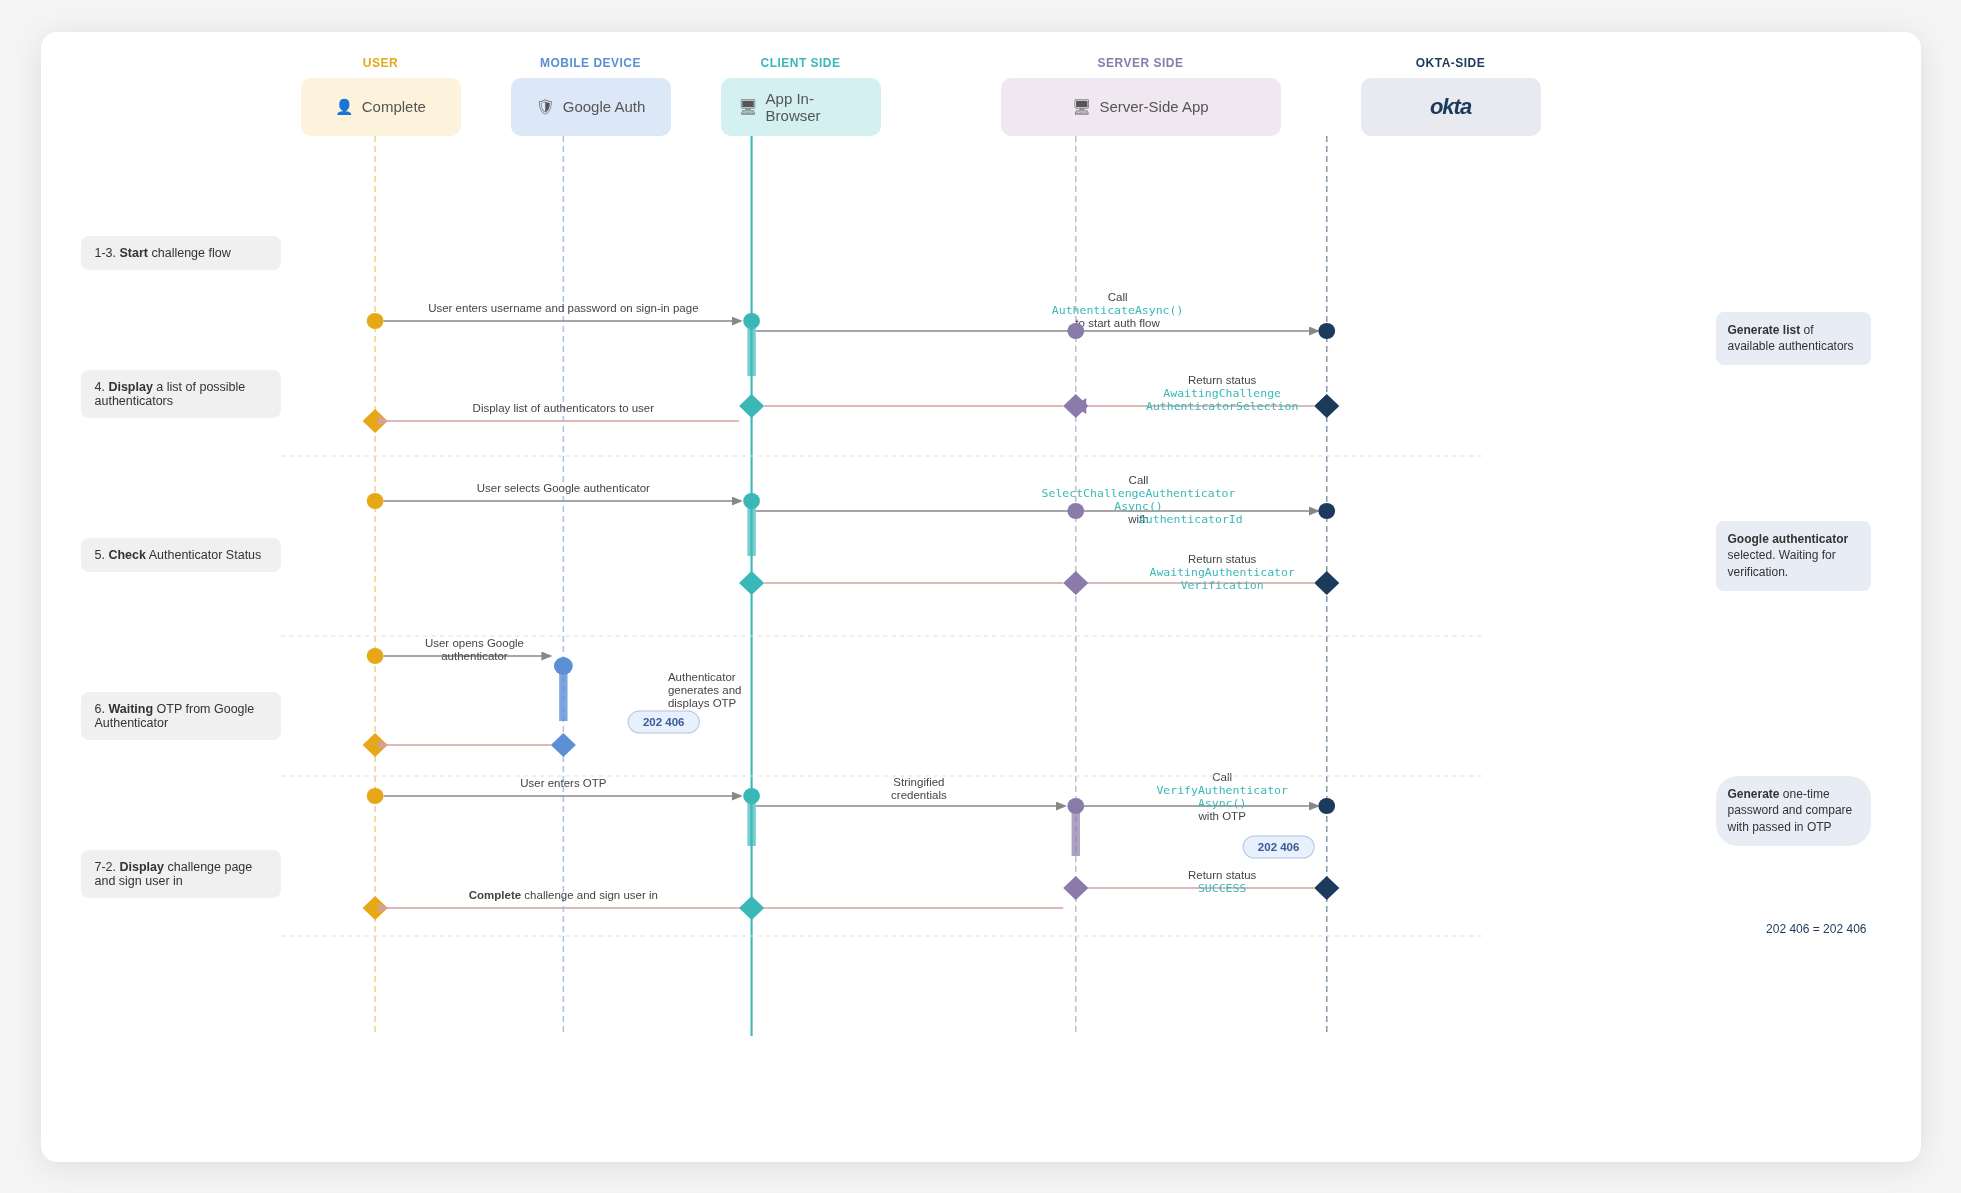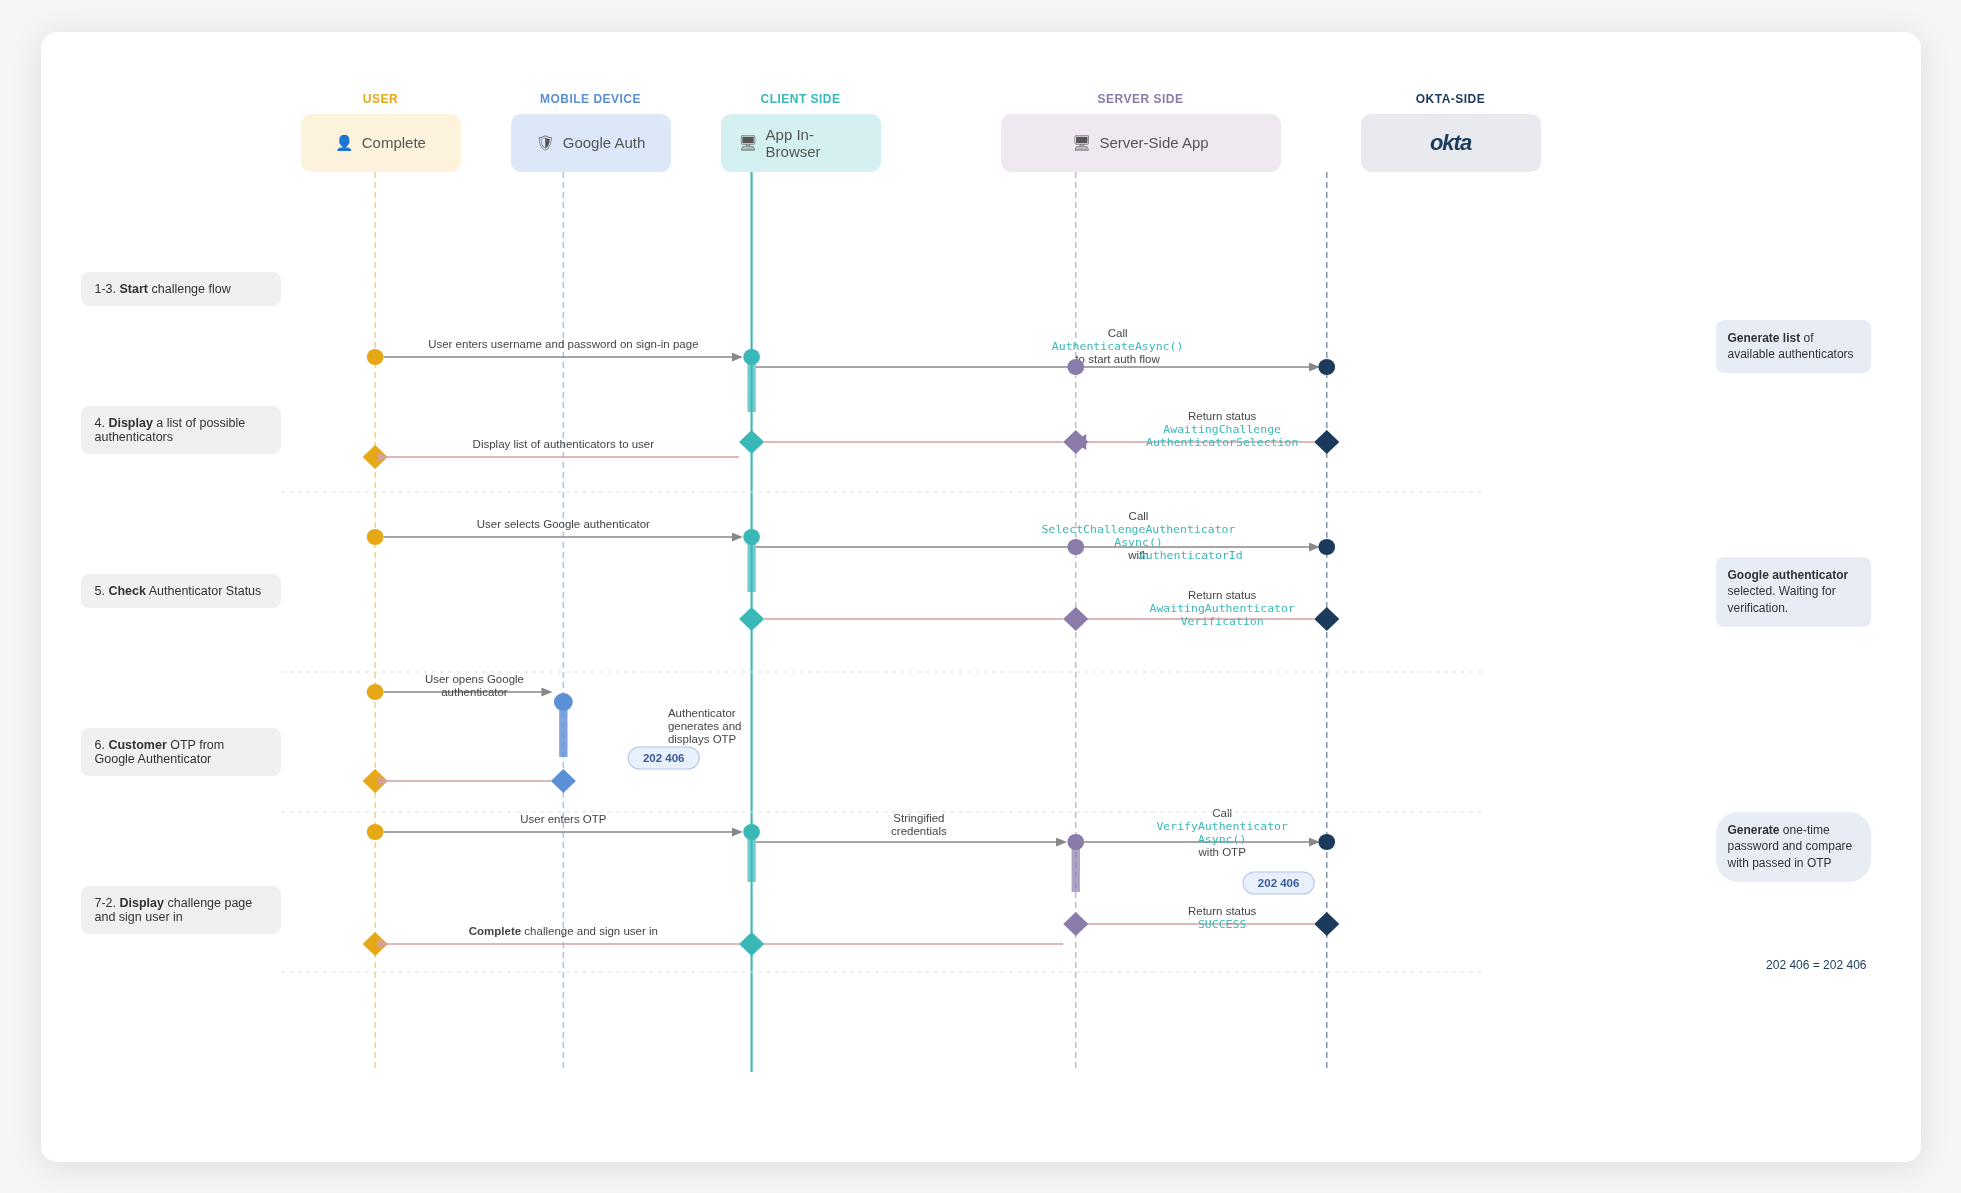--- a/index.html
+++ b/index.html
@@ -13,21 +13,21 @@
       display: flex;
       align-items: center;
       justify-content: center;
     }
     .diagram-container {
       background: #fff;
       border-radius: 16px;
       box-shadow: 0 4px 32px rgba(0,0,0,0.10);
       width: 1880px;
       min-height: 1130px;
-      padding: 60px 40px 40px 40px;
+      padding: 24px 40px 40px 40px;
       position: relative;
     }
     
     .lanes-header {
       display: flex;
       align-items: flex-start;
       margin-left: 220px;
       margin-bottom: 0px;
       position: relative;
     }
@@ -195,30 +195,30 @@
       <div class="step-block" style="margin-top:80px;margin-bottom:100px;">
         <span>1-3.</span> <b>Start</b> challenge flow
       </div>
       <div class="step-block" style="margin-bottom:120px;">
         <span>4.</span> <b>Display</b> a list of possible authenticators
       </div>
       <div class="step-block" style="margin-bottom:120px;">
         <span>5.</span> <b>Check</b> Authenticator Status
       </div>
       <div class="step-block" style="margin-bottom:110px;">
-        <span>6.</span> <b>Customer</b> OTP from Google Authenticator
+        <span>6.</span> <b>Waiting</b> OTP from Google Authenticator
       </div>
       <div class="step-block">
         <span>7-2.</span> <b>Display</b> challenge page and sign user in
       </div>
     </div>
 
     <div class="diagram-area">
 
-      <div class="annotation-box" style="top:148px;">
+      <div class="annotation-box" style="top:176px;">
         <b>Generate list</b><span> of available authenticators</span>
       </div>
       <div class="annotation-box" style="top:385px;">
         <b>Google authenticator</b><span> selected. Waiting for verification.</span>
       </div>
       <div class="annotation-box" style="top:640px;border-radius:22px;">
         <b>Generate</b><span> one-time password and compare with passed in OTP</span>
       </div>
       <div style="position:absolute;right:14px;bottom:100px;font-size:12px;color:#1b3a5c;font-weight:500;">
         <span>202 406 = 202 406</span>

